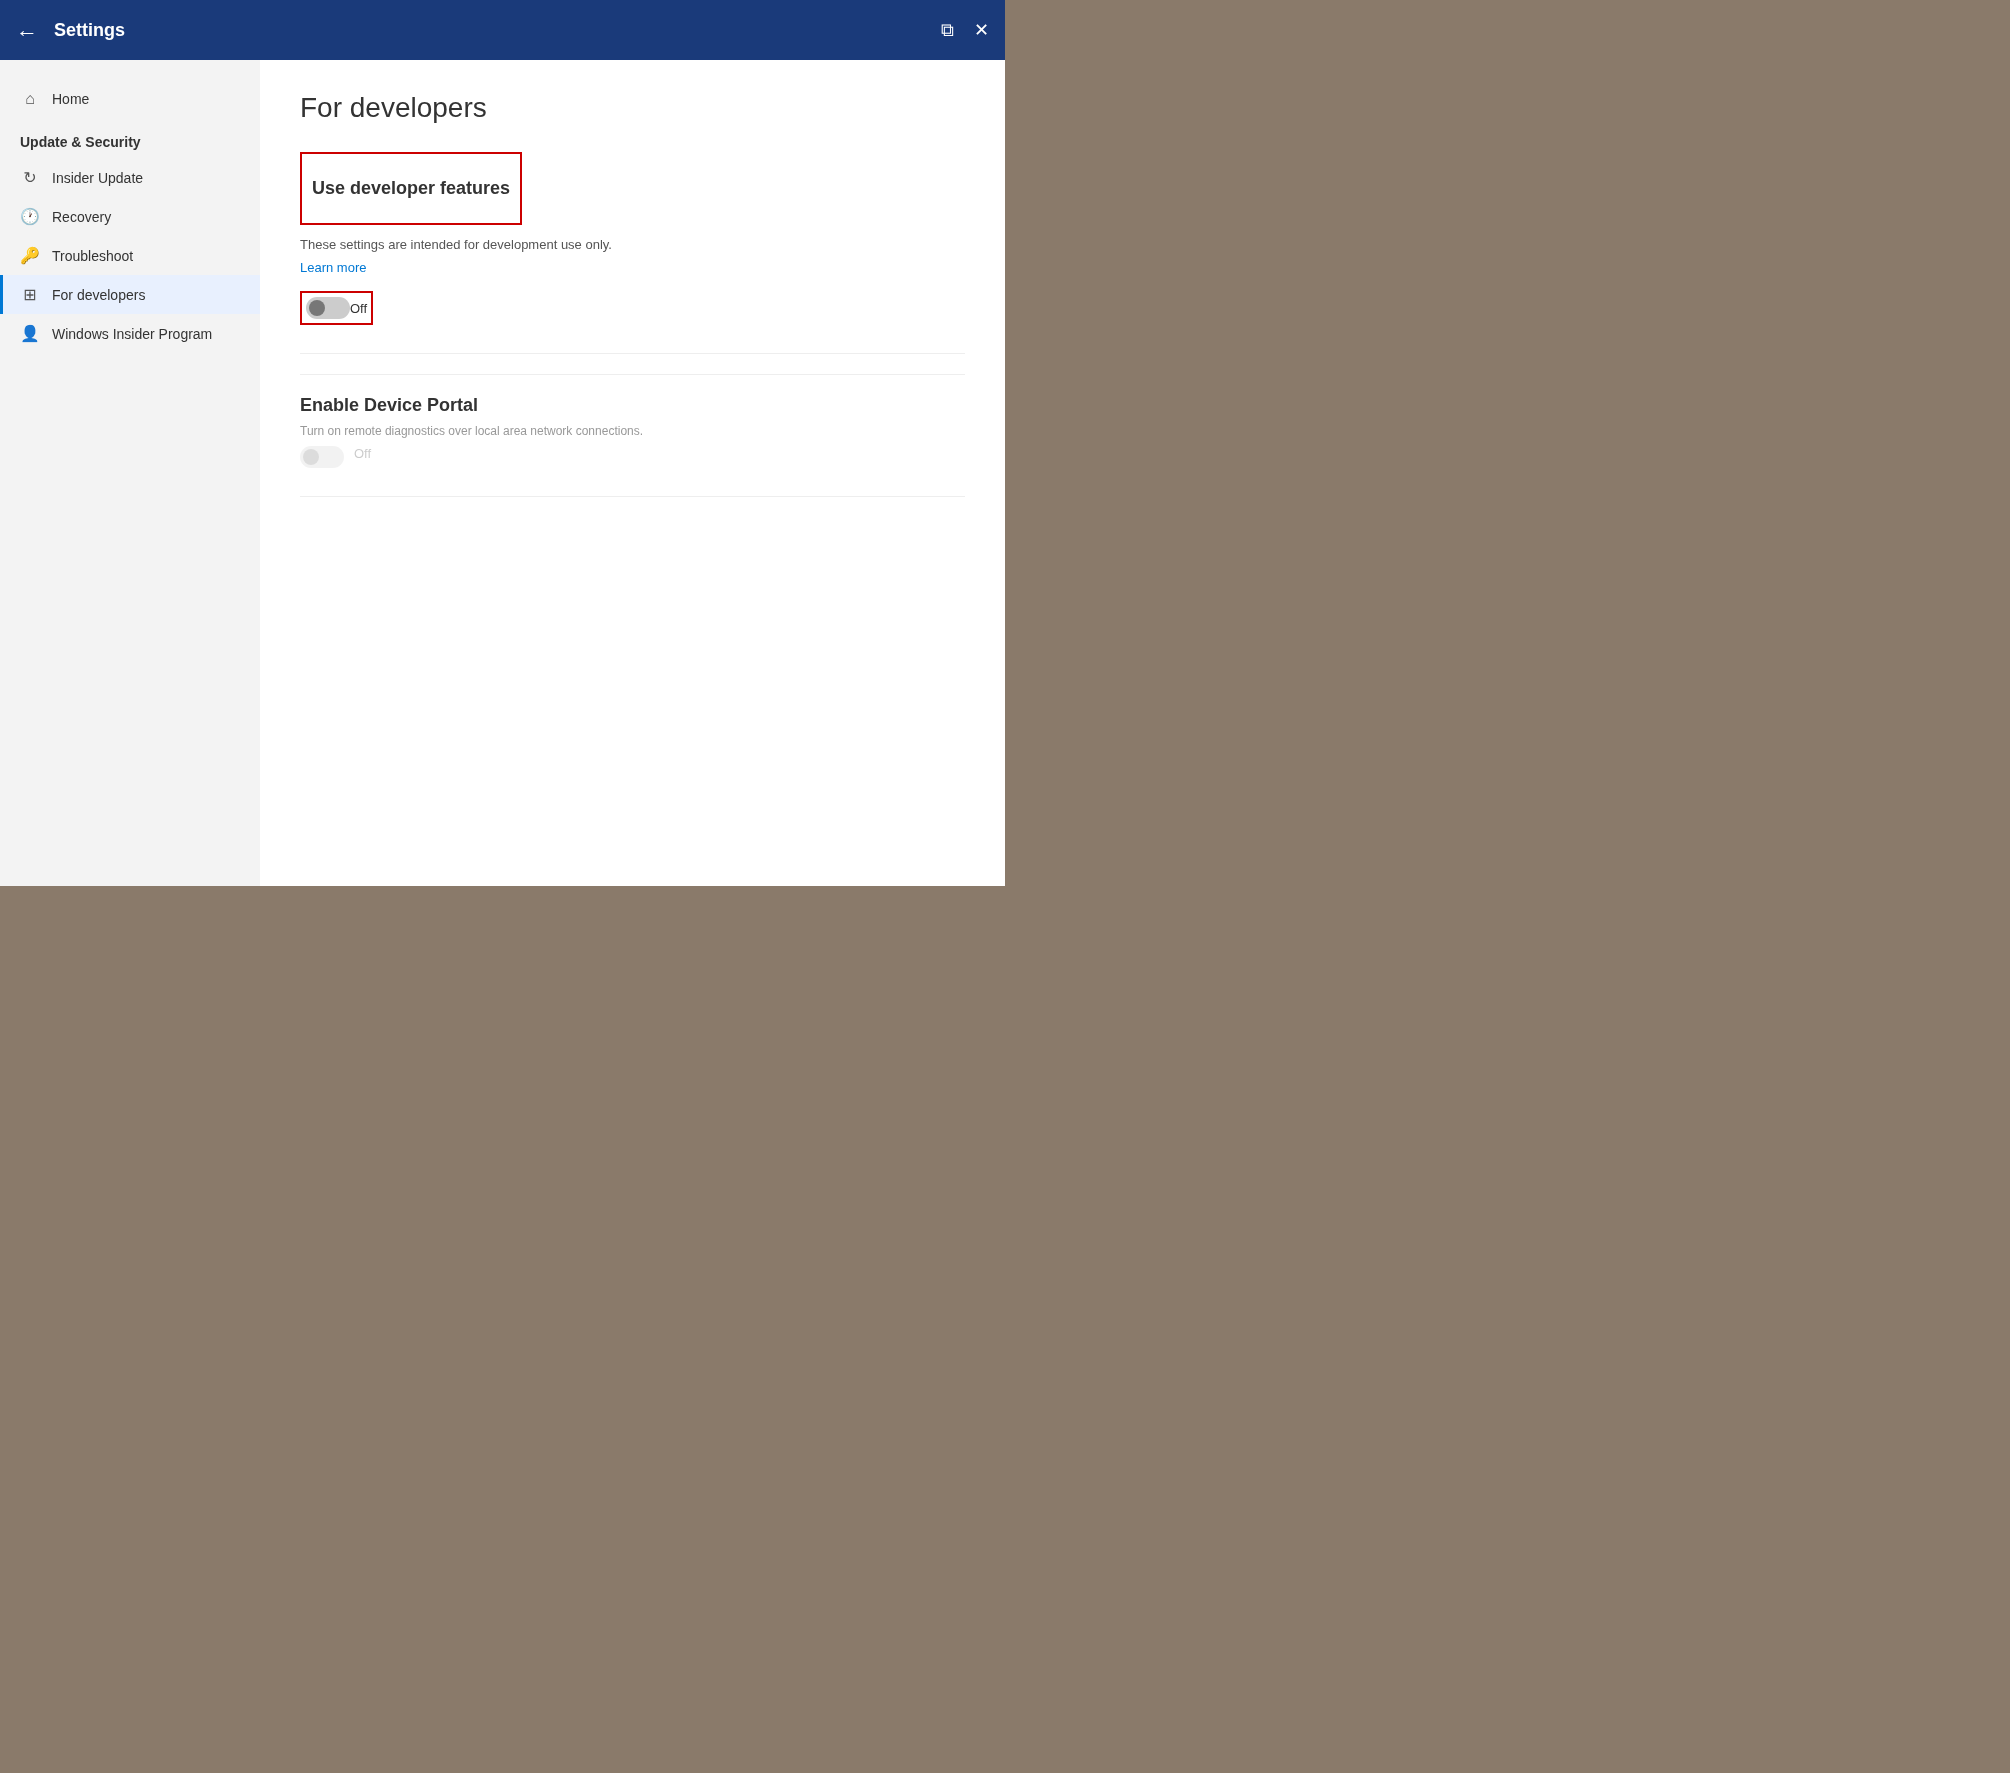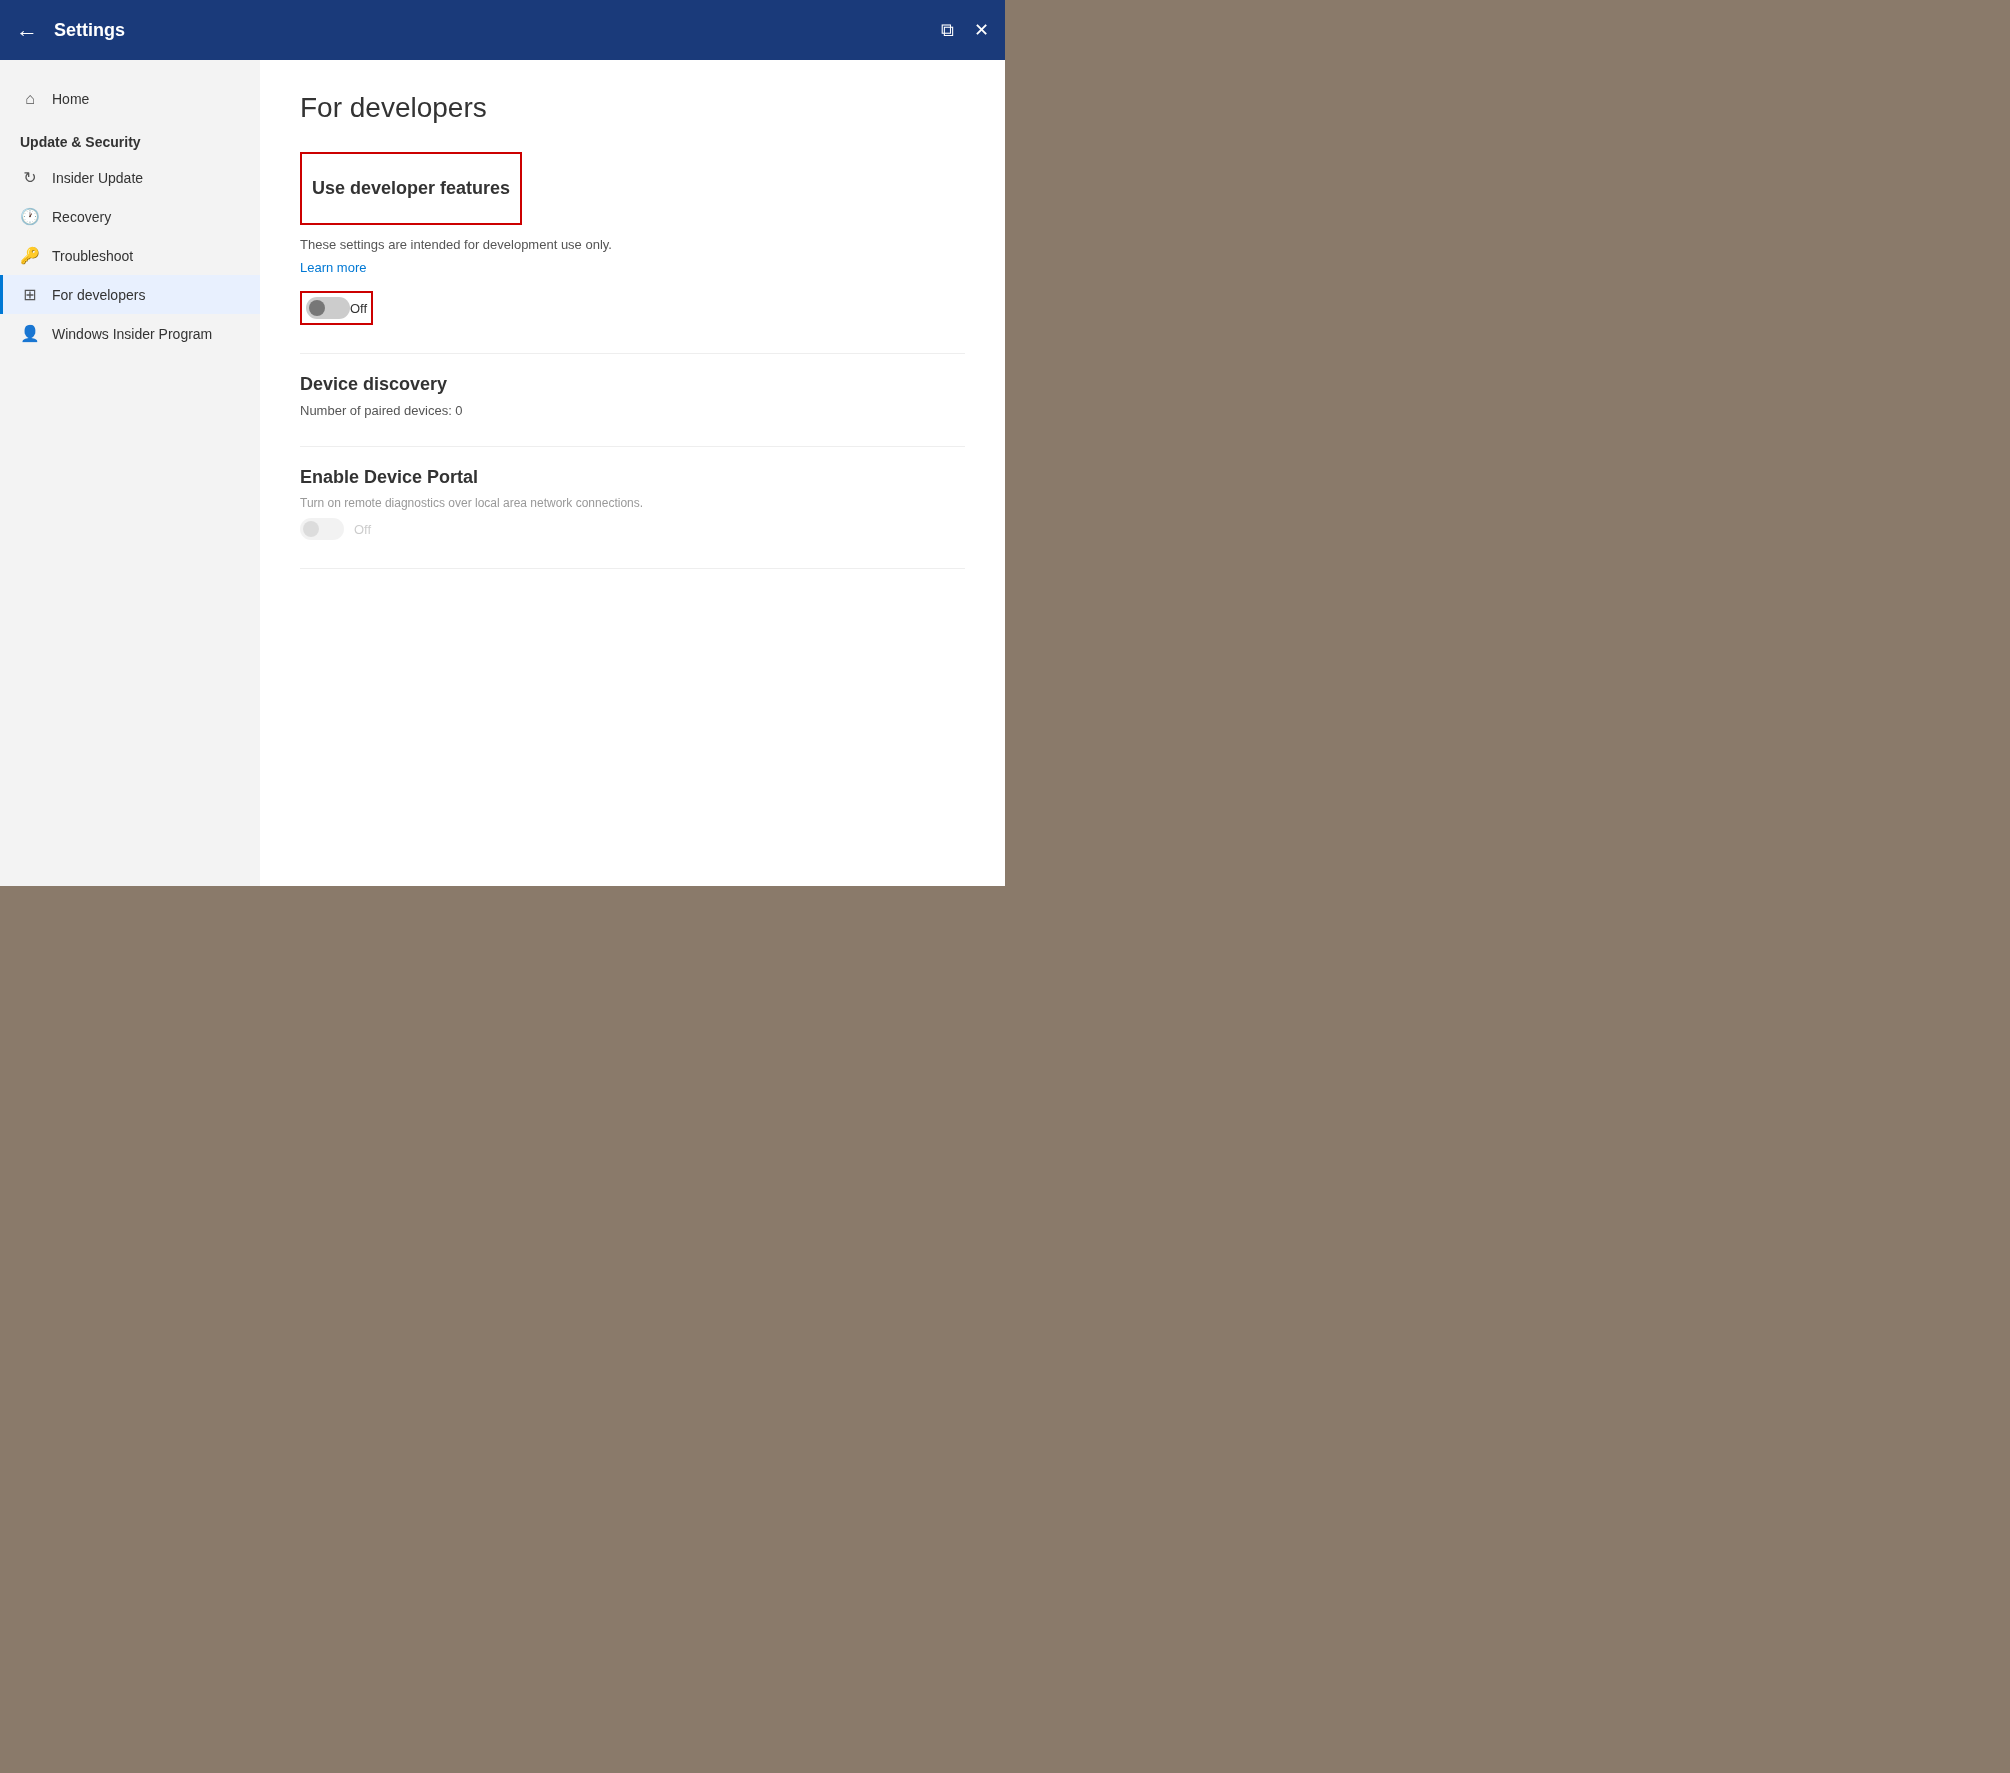--- a/index.html
+++ b/index.html
@@ -146,21 +146,21 @@
       color: #0078d4;
       font-size: 13px;
       cursor: pointer;
       text-decoration: none;
       display: inline-block;
       margin-bottom: 16px;
     }
 
     .toggle-row {
       display: flex;
-      align-items: center;
+      align-items: flex-start;
       gap: 10px;
       margin-bottom: 28px;
     }
 
     .toggle-container {
       border: 2px solid #c00;
       padding: 4px;
       display: inline-flex;
       align-items: center;
     }
@@ -303,24 +303,20 @@
         <div class="toggle-row">
           <div class="toggle-container">
             <div class="toggle off"></div>
             <span class="toggle-label">Off</span>
           </div>
         </div>
       </div>
 
       <hr class="section-divider">
 
-      <div class="section-box">
-        <h2 class="section-title">Device discovery</h2>
-        <p class="paired-devices">Number of paired devices: 0</p>
-      </div>
 
       <hr class="section-divider">
 
       <div class="section-box">
         <h2 class="section-title">Enable Device Portal</h2>
         <p class="portal-description">Turn on remote diagnostics over local area network connections.</p>
         <div class="toggle-row toggle-disabled">
           <div class="toggle off" style="opacity:0.5;"></div>
           <span class="toggle-label" style="opacity:0.5;">Off</span>
         </div>

